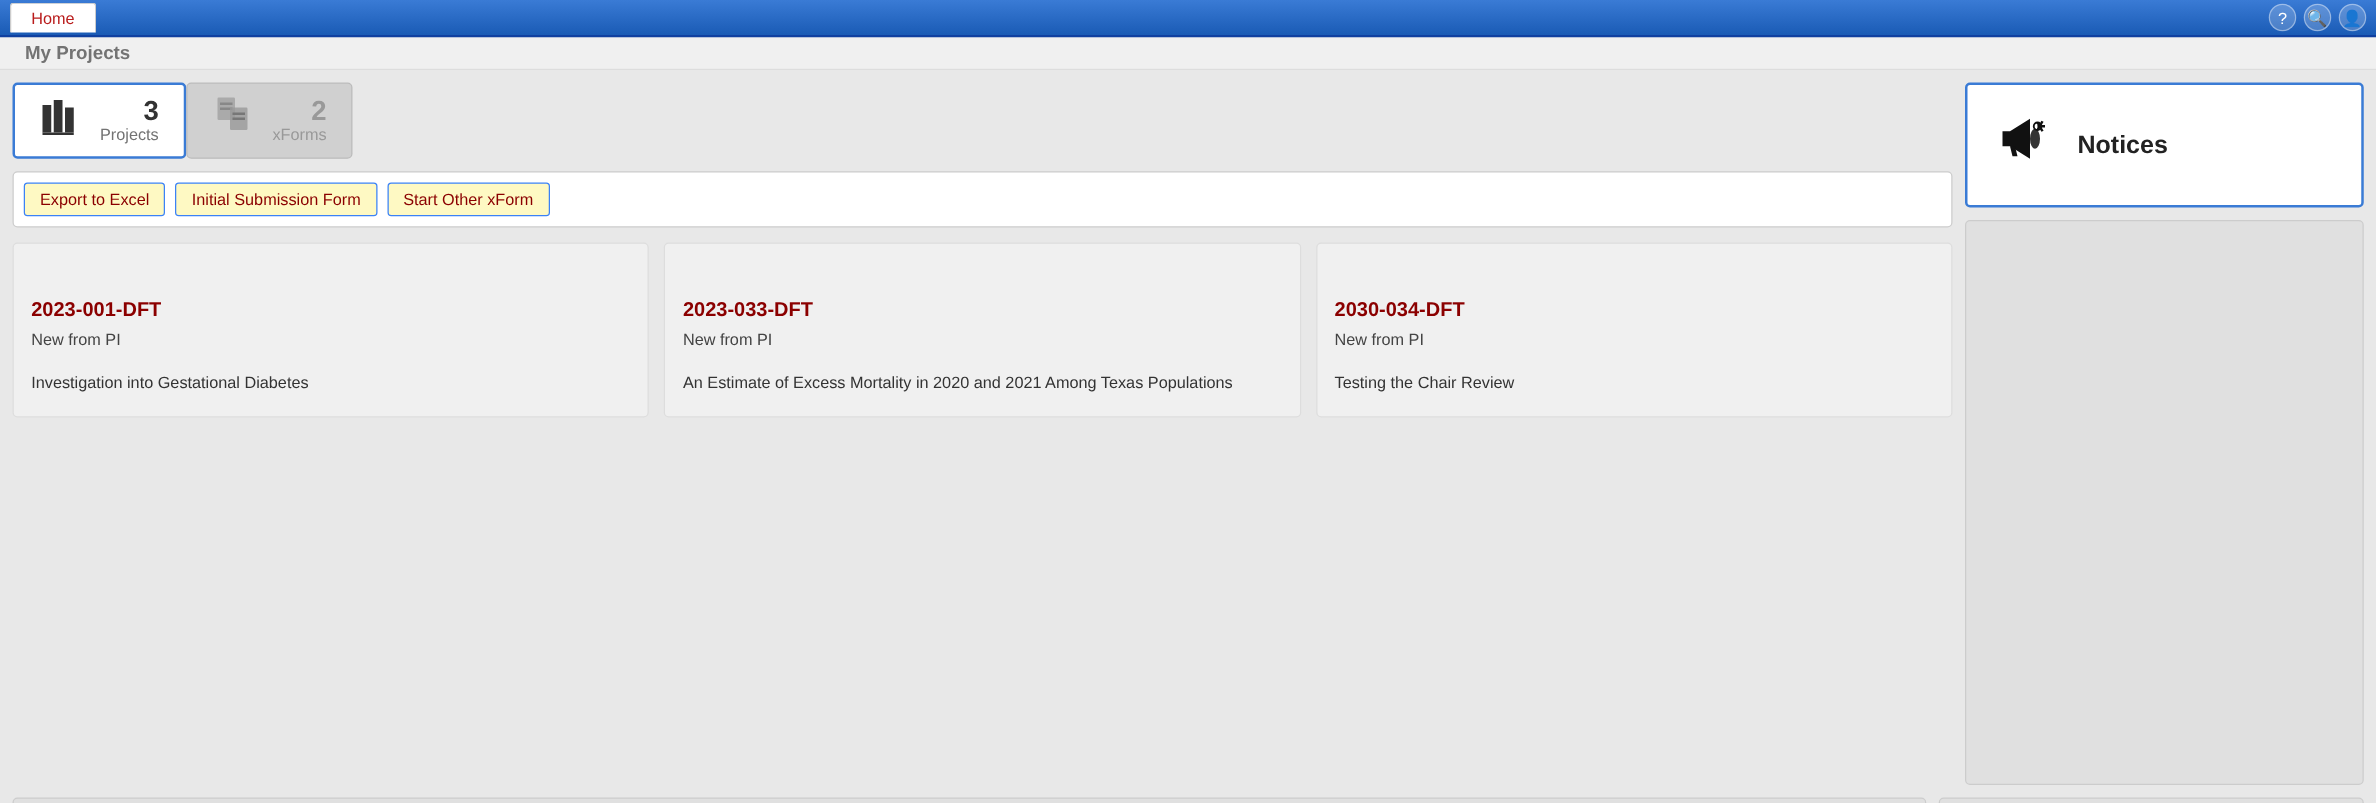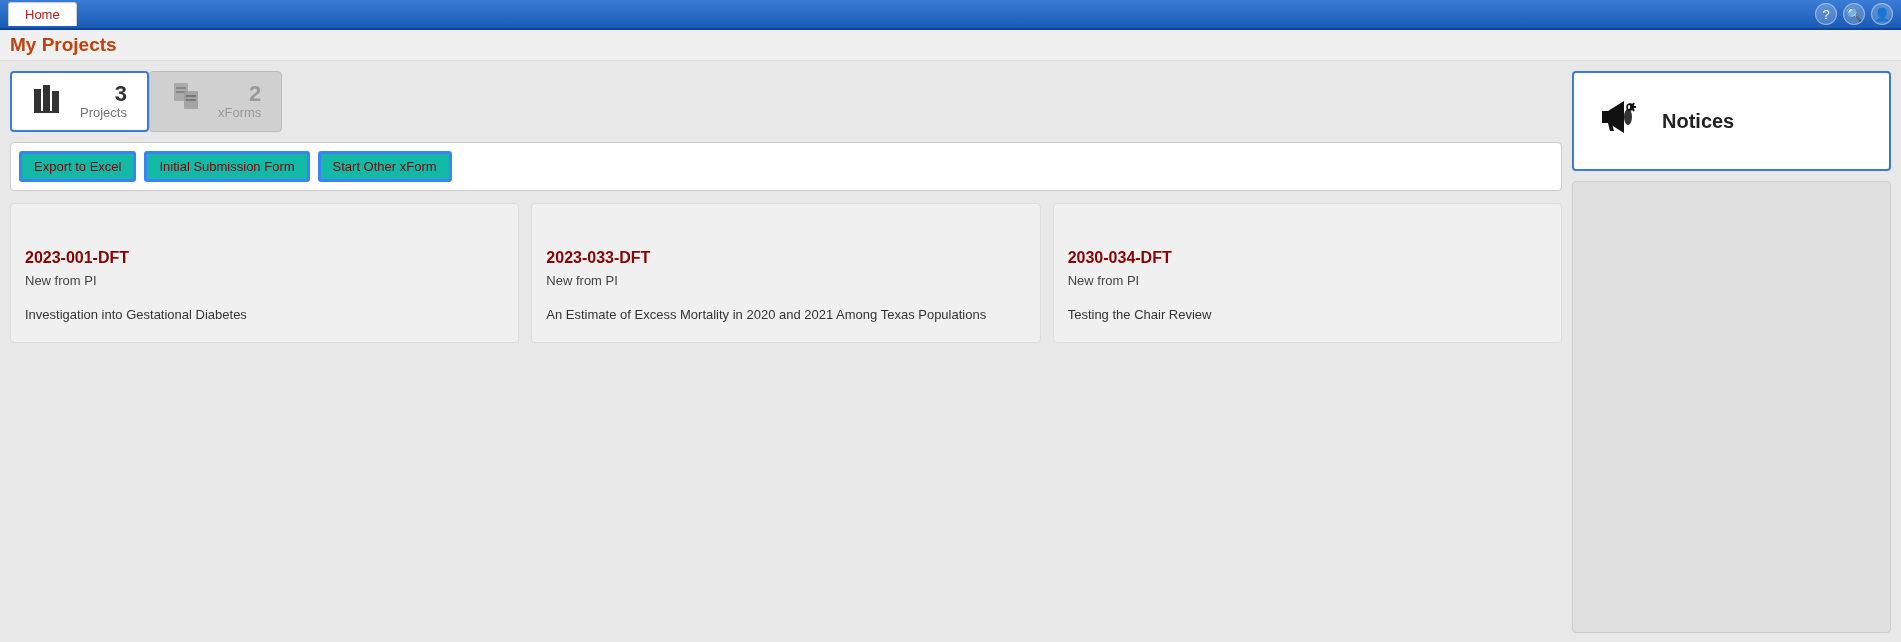--- a/index.html
+++ b/index.html
@@ -45,24 +45,24 @@
       justify-content: center;
       color: white;
       font-size: 13px;
       cursor: pointer;
       border: 1px solid rgba(255,255,255,0.4);
     }
 
     
     .my-projects-heading {
       background: #f0f0f0;
-      padding: 4px 10px;
-      color: #c2410c;
+      padding: 4px 20px;
+      color: #737373;
       font-weight: bold;
-      font-size: 19px;
+      font-size: 15px;
       border-bottom: 1px solid #ddd;
     }
 
     
     .main-layout {
       display: flex;
       gap: 0;
       padding: 10px;
       min-height: calc(642px - 60px);
     }
@@ -131,22 +131,22 @@
       display: flex;
       gap: 8px;
       margin-bottom: 12px;
       padding: 8px;
       background: white;
       border: 1px solid #ccc;
       border-radius: 4px;
     }
     .action-btn {
       padding: 5px 12px;
-      border: 3px solid #3b82f6;
-      background: #14b8a6;
+      border: 1px solid #3b82f6;
+      background: #fef9c3;
       color: #8b0000;
       font-size: 13px;
       cursor: pointer;
       border-radius: 3px;
     }
 
     
     .cards-grid {
       display: grid;
       grid-template-columns: repeat(3, 1fr);

